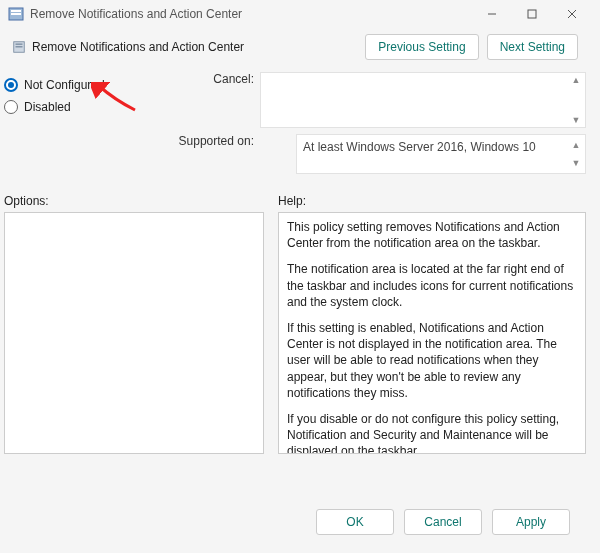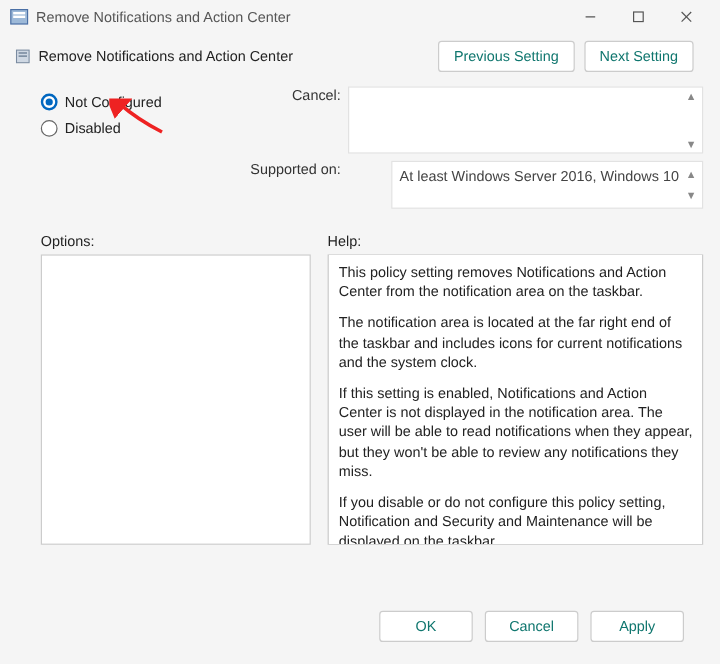--- a/index.html
+++ b/index.html
@@ -55,21 +55,21 @@
     }
     .btn {
       background: #fff;
       border: 1px solid #ccc;
       border-radius: 3px;
       padding: 5px 12px;
       font-size: 12px;
       color: #0f766e;
     }
     .body {
-      padding: 6px 14px 0 34px;
+      padding: 6px 14px 0 4px;
     }
     .config-row {
       display: flex;
       gap: 10px;
       position: relative;
     }
     .radios {
       width: 150px;
       padding-top: 6px;
     }
@@ -118,21 +118,21 @@
       color:#888;
       font-size:9px;
       align-items:center;
     }
     .section-row {
       display:flex;
       gap: 14px;
       margin-top: 14px;
     }
     .section-label { font-size:12px; color:#222; margin-bottom:4px; }
-    .col-left { width: 225px; }
+    .col-left { width: 260px; }
     .col-right { flex:1; }
     .panel {
       background:#fff;
       border:1px solid #ccc;
       height: 242px;
       padding:6px 8px;
       overflow-y:auto;
       font-size:12px;
       color:#222;
       line-height:1.35;

